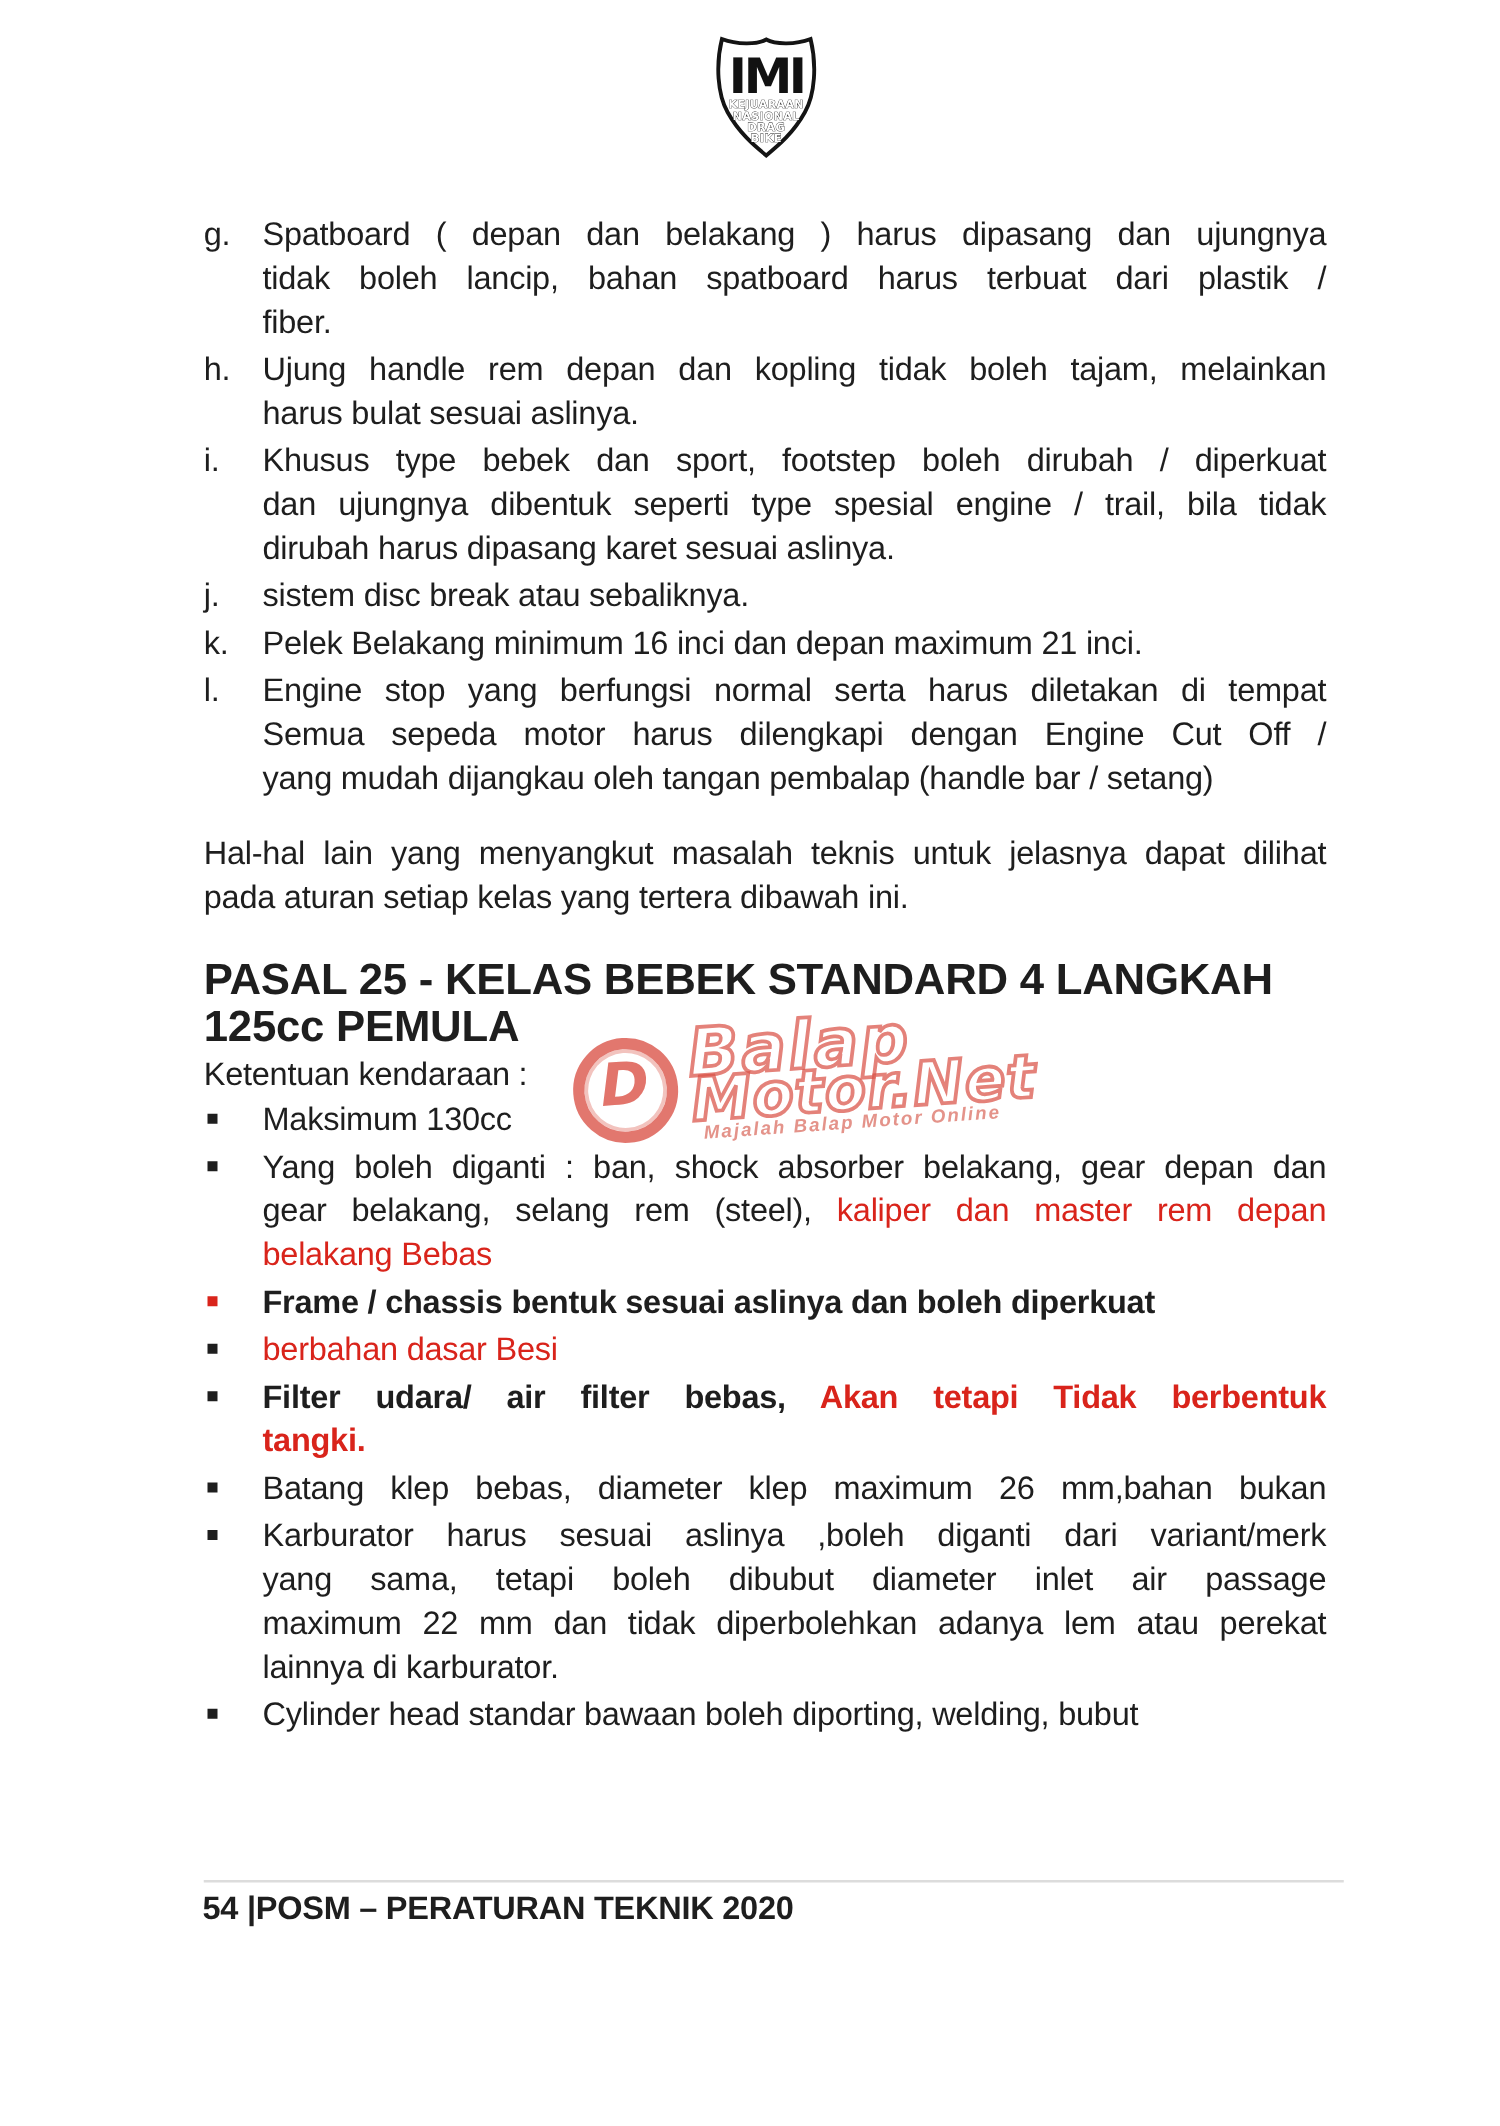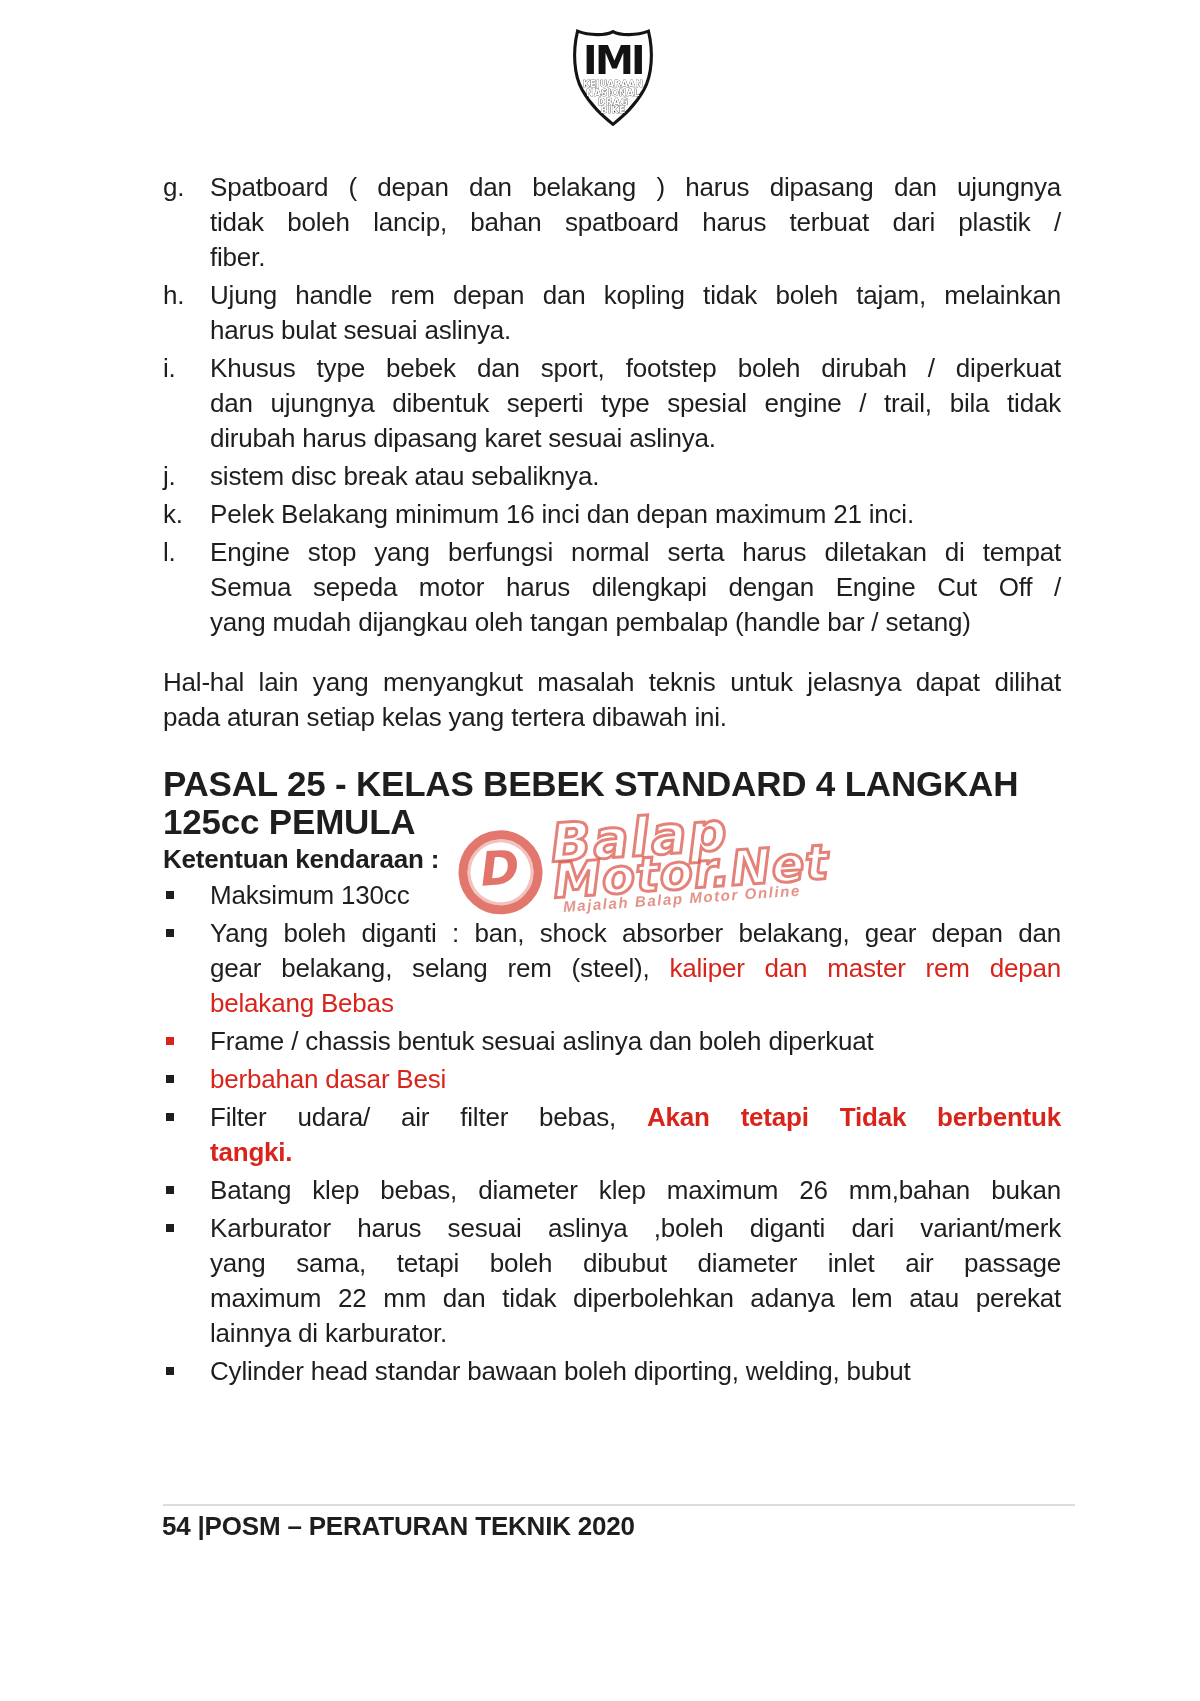--- a/index.html
+++ b/index.html
@@ -32,23 +32,23 @@
   
   .content { position:absolute; left:150px; top:170px; width:898px; z-index:2;
     font-size:26px; line-height:35px; letter-spacing:-0.2px; }
   .ln { min-height:35px; }
   .just { text-align:justify; text-align-last:justify; }
   .item { position:relative; padding-left:47px; margin-bottom:3px; }
   .item .marker { position:absolute; left:0; top:0; }
   .bullet-item .sq { position:absolute; left:3px; top:13px; width:8px; height:8px; display:block; }
   .note { margin-top:25px; }
   .heading { margin-top:30px; font-weight:bold; font-size:35px; line-height:38px; }
-  .subheading { font-weight:bold; line-height:37px; }
+  .subheading { font-weight:normal; line-height:37px; }
   .seg-r { color:var(--red,#d9241b); }
-  .seg-b { font-weight:normal; }
+  .seg-b { font-weight:bold; }
   .seg-br { color:var(--red,#d9241b); font-weight:bold; }
   
   .footer-rule { position:absolute; left:150px; top:1504px; width:912px; height:2px; background:#dcdcdc; }
   .footer { position:absolute; left:149px; top:1511px; font-size:26px; font-weight:bold; letter-spacing:-0.2px; }
 </style>
 </head>
 <body>
 
 <div class="page">
 

